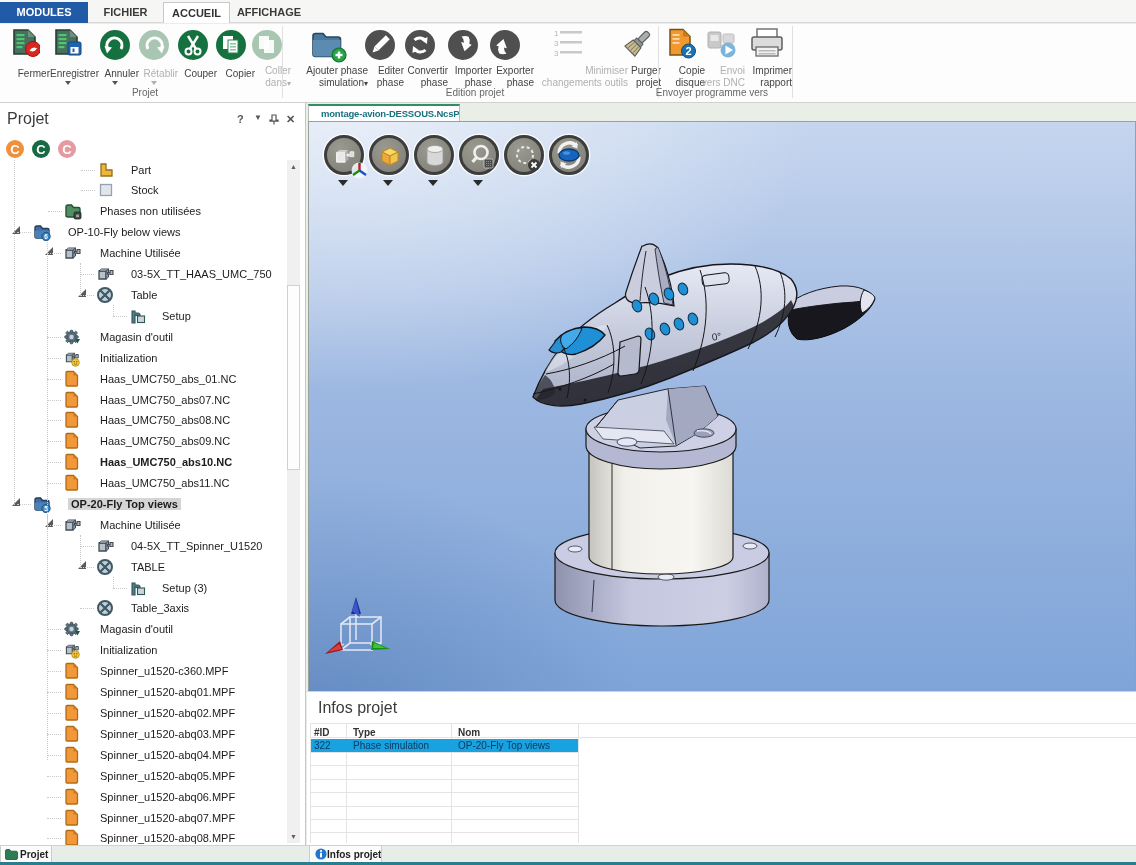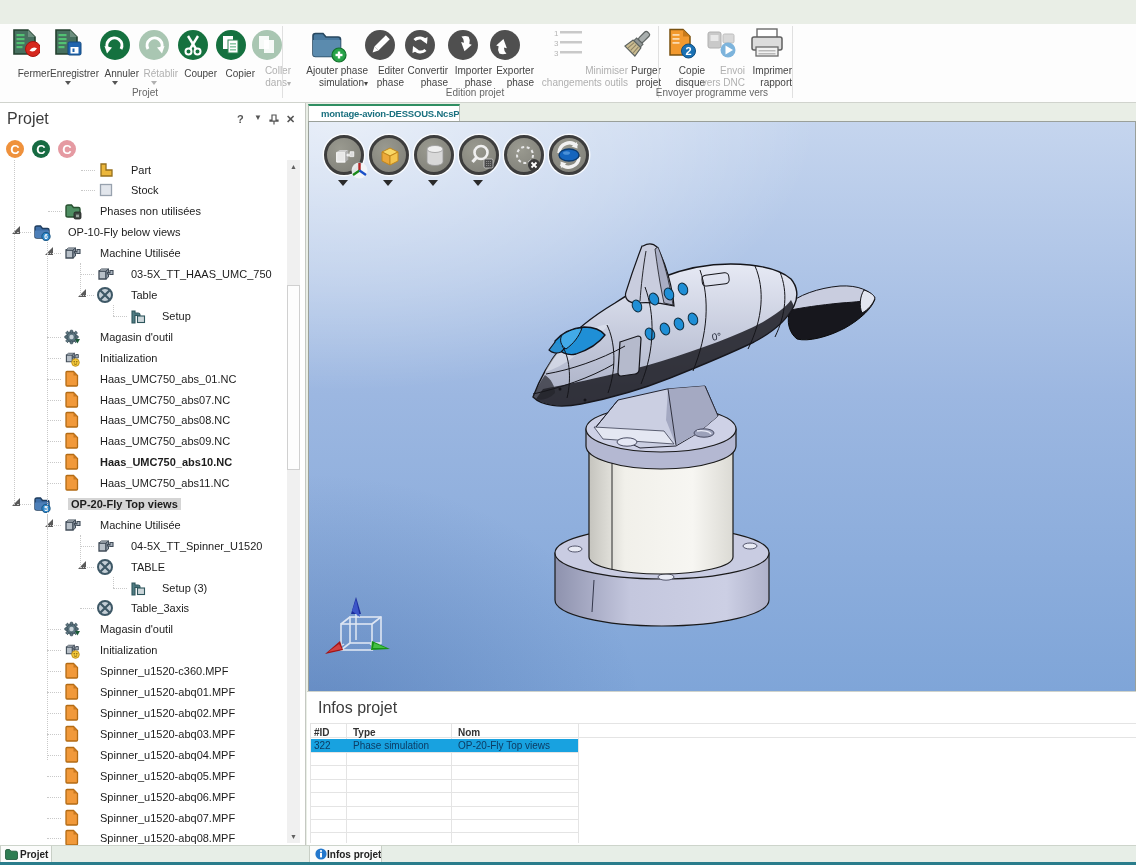--- a/index.html
+++ b/index.html
@@ -40,20 +40,26 @@
 #ititle{position:absolute;left:11px;top:7px;font-size:16px;color:#3c3c3c;}
 .itcell{position:absolute;font-size:10px;color:#333;}
 .gridl{position:absolute;background:#e4e4e4;}
 
 #sbar{position:absolute;left:0;top:845px;width:1136px;height:20px;background:#e7eee7;border-top:1px solid #cdd4cb;}
 #sbar .btab{position:absolute;top:0px;height:17px;background:#fbfcfb;border:1px solid #c8cfc6;border-top:none;font-size:11px;font-weight:bold;color:#222;line-height:16px;white-space:nowrap;overflow:hidden;}
 #bline{position:absolute;left:0;top:862px;width:1136px;height:3px;background:#2a7d8c;}
 </style></head><body>
 <div id="page">
 
+<div id="tabbar">
+ <div class="rtab" style="left:0;top:2px;width:88px;background:#215ba8;color:#fff;">MODULES</div>
+ <div class="rtab" style="left:88px;width:75px;">FICHIER</div>
+ <div class="rtab" style="left:163px;width:67px;background:#fff;border:1px solid #c9c9c9;border-bottom:none;color:#333;">ACCUEIL</div>
+ <div class="rtab" style="left:230px;width:78px;">AFFICHAGE</div>
+</div>
 <div id="ribbon">
       <svg class="abs" style="left:12px;top:5px" width="28" height="28" viewBox="0 0 28 28">
         <path d="M2 1 L16 1 L23 8 L23 25 L2 25 Z" fill="#47705f" stroke="#24402f" stroke-width="1.6"></path>
         <path d="M16 1 L16 8 L23 8 Z" fill="#6d8f7f"></path>
         <rect x="4.5" y="5" width="8" height="2.2" fill="#52c273"></rect>
         <rect x="4.5" y="9" width="8" height="2.2" fill="#52c273"></rect>
         <rect x="4.5" y="13" width="8" height="2.2" fill="#52c273"></rect>
         <rect x="4.5" y="17" width="6" height="2.2" fill="#52c273"></rect>
         <circle cx="21" cy="20" r="7.5" fill="#d6281e" stroke="#a81410" stroke-width="1"></circle>
         <path d="M17.5 21.5 Q21 16.5 25 19.5 Q22 24 17.5 21.5 Z" fill="#fff"></path>

